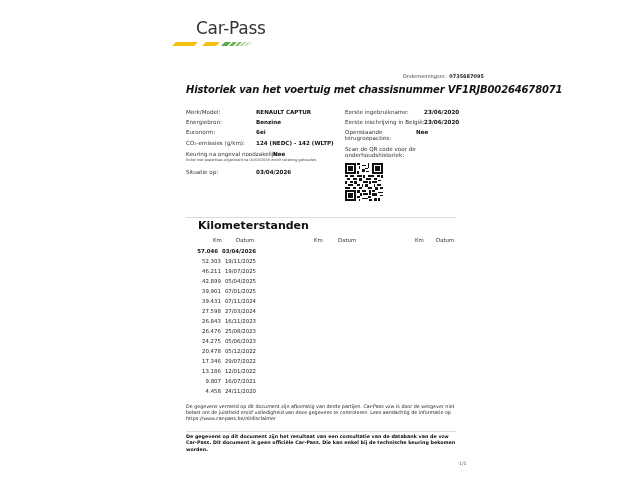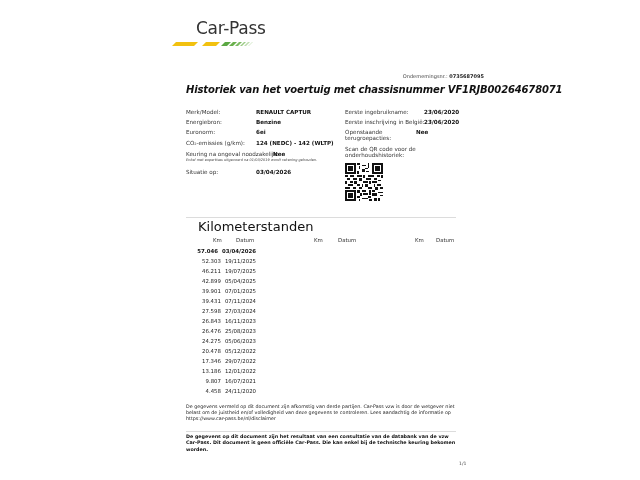--- a/index.html
+++ b/index.html
@@ -9,21 +9,21 @@
   .logo-text { position: absolute; left: 28px; top: 0; font-size: 17px; color: #333; letter-spacing: -0.3px; font-family: "DejaVu Sans", sans-serif; text-align: right; }
   .stripe { position: absolute; height: 4px; transform: skewX(-45deg); }
   .company { right: 156px; top: 73px; font-size: 5px; color: #444; }
   .company b { font-weight: bold; color: #222; }
   .title { left: 186px; top: 84px; font-size: 10px; font-weight: bold; font-style: italic; color: #111; white-space: nowrap; letter-spacing: -0.15px; }
   .lbl { font-size: 5.6px; color: #333; white-space: nowrap; }
   .val { font-size: 5.6px; font-weight: bold; color: #111; white-space: nowrap; }
   .small-note { font-size: 3.5px; font-style: italic; color: #444; white-space: nowrap; }
   .qr { left: 345px; top: 163px; width: 38px; height: 38px; }
   .hr { height: 1px; background: #dcdcdc; }
-  .section-title { left: 186px; top: 219px; font-size: 13px; font-weight: normal; color: #111; padding-left: 12px; }
+  .section-title { left: 186px; top: 219px; font-size: 11px; font-weight: bold; color: #111; padding-left: 12px; }
   .colhead { font-size: 5.4px; color: #333; }
   .km-row { position: absolute; left: 186px; width: 70px; font-size: 5.4px; color: #222; display: flex; }
   .km-row .km { width: 37px; text-align: right; }
   .km-row .dt { margin-left: 4px; }
   .km-row.bold { font-weight: bold; color: #111; }
   .disclaimer { left: 186px; top: 404px; width: 270px; font-size: 4.8px; line-height: 6.2px; color: #222; }
   .disclaimer2 { left: 186px; top: 434px; width: 270px; font-size: 4.8px; line-height: 6.3px; font-weight: bold; color: #111; }
   .pagenum { left: 459px; top: 461px; font-size: 4.6px; color: #444; }
 </style>
 </head>

